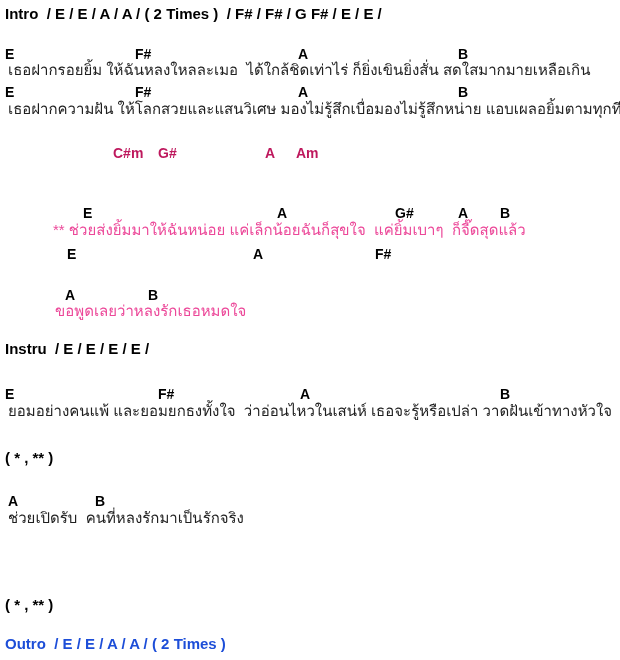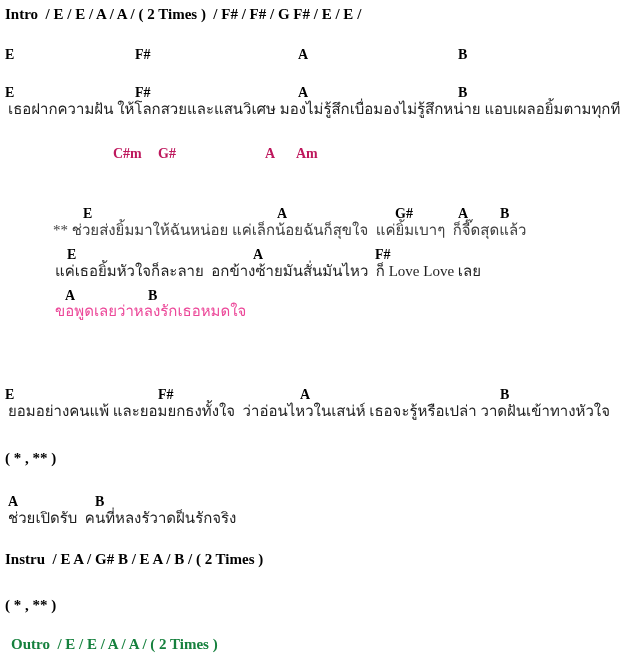--- a/index.html
+++ b/index.html
@@ -6,21 +6,21 @@
     margin: 0;
     padding: 0;
     background: #ffffff;
   }
   #sheet {
     position: relative;
     width: 620px;
     height: 660px;
     background: #ffffff;
     overflow: hidden;
-    font-family: Liberation Serif, serif;
+    font-family: Liberation Sans, sans-serif;
   }
   .row {
     position: absolute;
     white-space: pre;
     line-height: 1.25;
   }
   .heading {
     font-weight: bold;
     font-size: 15px;
     color: #000000;
@@ -41,30 +41,30 @@
     font-size: 15px;
     color: #1f1f1f;
   }
 </style>
 </head>
 <body>
 
 <div id="sheet" style="background: rgb(255, 255, 255);">
     <div class="row heading" style="top: 5px; left: 5px; color: rgb(0, 0, 0);">Intro  / E / E / A / A / ( 2 Times )  / F# / F# / G F# / E / E /</div>
     <div class="row chords" style="top: 46px; color: rgb(0, 0, 0);"><span class="chord" style="left: 5px;">E</span><span class="chord" style="left: 135px;">F#</span><span class="chord" style="left: 298px;">A</span><span class="chord" style="left: 458px;">B</span></div>
+    <div class="row lyric" style="top: 61px; left: 8px; color: rgb(31, 31, 31);">เธอฝากรอยยิ้ม ให้ฉันหลงใหลละเมอ  ได้ใกล้ชิดเท่าไร่ ก็ยิ่งเขินยิ่งสั่น สดใสมากมายเหลือเกิน</div>
     <div class="row chords" style="top: 84px; color: rgb(0, 0, 0);"><span class="chord" style="left: 5px;">E</span><span class="chord" style="left: 135px;">F#</span><span class="chord" style="left: 298px;">A</span><span class="chord" style="left: 458px;">B</span></div>
     <div class="row lyric" style="top: 100px; left: 8px; color: rgb(31, 31, 31);">เธอฝากความฝัน ให้โลกสวยและแสนวิเศษ มองไม่รู้สึกเบื่อมองไม่รู้สึกหน่าย แอบเผลอยิ้มตามทุกที</div>
     <div class="row chords" style="top: 145px; color: #be185d;"><span class="chord" style="left: 113px;">C#m</span><span class="chord" style="left: 158px;">G#</span><span class="chord" style="left: 265px;">A</span><span class="chord" style="left: 296px;">Am</span></div>
     <div class="row chords" style="top: 205px; color: rgb(0, 0, 0);"><span class="chord" style="left: 83px;">E</span><span class="chord" style="left: 277px;">A</span><span class="chord" style="left: 395px;">G#</span><span class="chord" style="left: 458px;">A</span><span class="chord" style="left: 500px;">B</span></div>
-    <div class="row lyric" style="top: 221px; left: 53px; color: #404040;">** ช่วยส่งยิ้มมาให้ฉันหน่อย แค่เล็กน้อยฉันก็สุขใจ  แค่ยิ้มเบาๆ  ก็จี๊ดสุดแล้ว</div>
+    <div class="row lyric" style="top: 221px; left: 53px; color: #ec4899;">** ช่วยส่งยิ้มมาให้ฉันหน่อย แค่เล็กน้อยฉันก็สุขใจ  แค่ยิ้มเบาๆ  ก็จี๊ดสุดแล้ว</div>
     <div class="row chords" style="top: 246px; color: rgb(0, 0, 0);"><span class="chord" style="left: 67px;">E</span><span class="chord" style="left: 253px;">A</span><span class="chord" style="left: 375px;">F#</span></div>
-    <div class="row lyric" style="top: 262px; left: 55px; color: rgb(31, 31, 31);">แค่เธอยิ้มหัวใจก็ละลาย  อกข้างซ้ายมันสั่นมันไหว  ก็ Love Love เลย</div>
     <div class="row chords" style="top: 287px; color: rgb(0, 0, 0);"><span class="chord" style="left: 65px;">A</span><span class="chord" style="left: 148px;">B</span></div>
     <div class="row lyric" style="top: 302px; left: 55px; color: #ec4899;">ขอพูดเลยว่าหลงรักเธอหมดใจ</div>
+    <div class="row heading" style="top: 340px; left: 5px; color: rgb(0, 0, 0);">Instru  / E / E / E / E /</div>
     <div class="row chords" style="top: 386px; color: rgb(0, 0, 0);"><span class="chord" style="left: 5px;">E</span><span class="chord" style="left: 158px;">F#</span><span class="chord" style="left: 300px;">A</span><span class="chord" style="left: 500px;">B</span></div>
     <div class="row lyric" style="top: 402px; left: 8px; color: rgb(31, 31, 31);">ยอมอย่างคนแพ้ และยอมยกธงทั้งใจ  ว่าอ่อนไหวในเสน่ห์ เธอจะรู้หรือเปล่า วาดฝันเข้าทางหัวใจ</div>
     <div class="row heading" style="top: 449px; left: 5px; color: rgb(0, 0, 0);">( * , ** )</div>
     <div class="row chords" style="top: 493px; color: rgb(0, 0, 0);"><span class="chord" style="left: 8px;">A</span><span class="chord" style="left: 95px;">B</span></div>
-    <div class="row lyric" style="top: 509px; left: 8px; color: rgb(31, 31, 31);">ช่วยเปิดรับ  คนที่หลงรัวาดฝ็นรักจริง</div>
-    <div class="row heading" style="top: 550px; left: 5px; color: rgb(0, 0, 0);">Instru  / E A / G# B / E A / B / ( 2 Times )</div>
+    <div class="row lyric" style="top: 509px; left: 8px; color: rgb(31, 31, 31);">ช่วยเปิดรับ  คนที่หลงรักมาเป็นรักจริง</div>
     <div class="row heading" style="top: 596px; left: 5px; color: rgb(0, 0, 0);">( * , ** )</div>
-    <div class="row heading" style="top: 635px; left: 11px; color: #15803d;">Outro  / E / E / A / A / ( 2 Times )</div>
+    <div class="row heading" style="top: 635px; left: 5px; color: #1d4ed8;">Outro  / E / E / A / A / ( 2 Times )</div>
   </div>
 
 </body></html>

